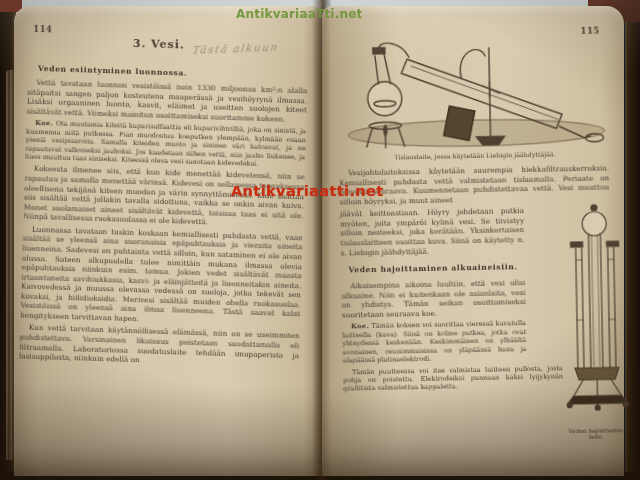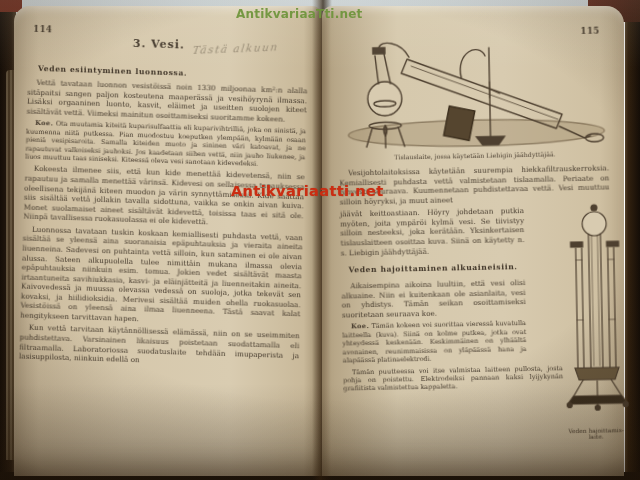--- a/index.html
+++ b/index.html
@@ -1,17 +1,17 @@
 <!DOCTYPE html>
 <html><head>
 <meta charset="utf-8">
 <style>
   html,body{margin:0;padding:0;background:#1d140c;}
   #stage{position:relative;width:640px;height:480px;overflow:hidden;
-         font-family:"DejaVu Serif", serif;background:#ffffff;}
+         font-family:"DejaVu Serif", serif;background:#0f172a;}
   
   .backdrop-top{position:absolute;left:10px;top:0;width:600px;height:30px;
     background:linear-gradient(#ccd3d5,#b9c1c4);}
   .corner{position:absolute;}
   .corner.tl{left:0;top:0;width:22px;height:12px;background:#6e2a1c;}
   .corner.tr{right:0;top:0;width:52px;height:22px;background:linear-gradient(120deg,#5e2519,#3a1c10);}
   .edge-left{position:absolute;left:0;top:0;width:16px;height:480px;
     background:linear-gradient(90deg,#140d07,#2a1d11 70%,#4a3a26);}
   .edge-right{position:absolute;right:0;top:0;width:15px;height:480px;
     background:linear-gradient(270deg,#140d07,#32210f 80%,#55422a);}

